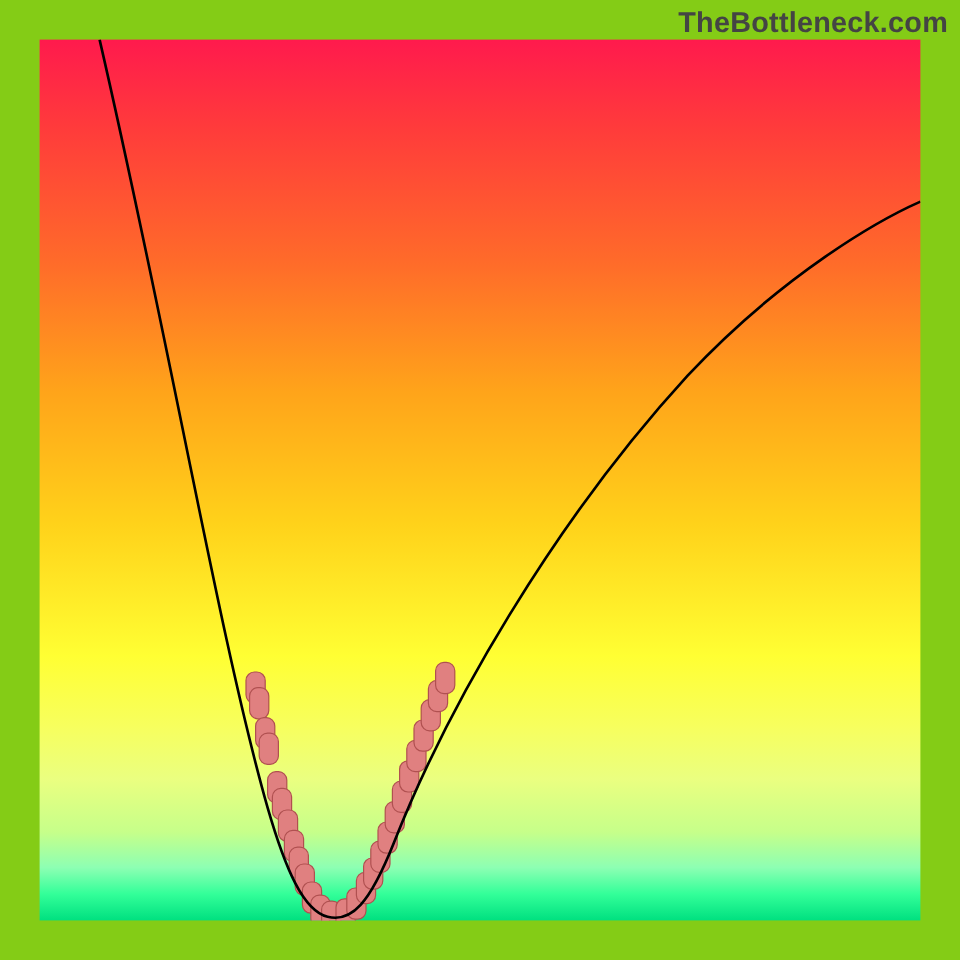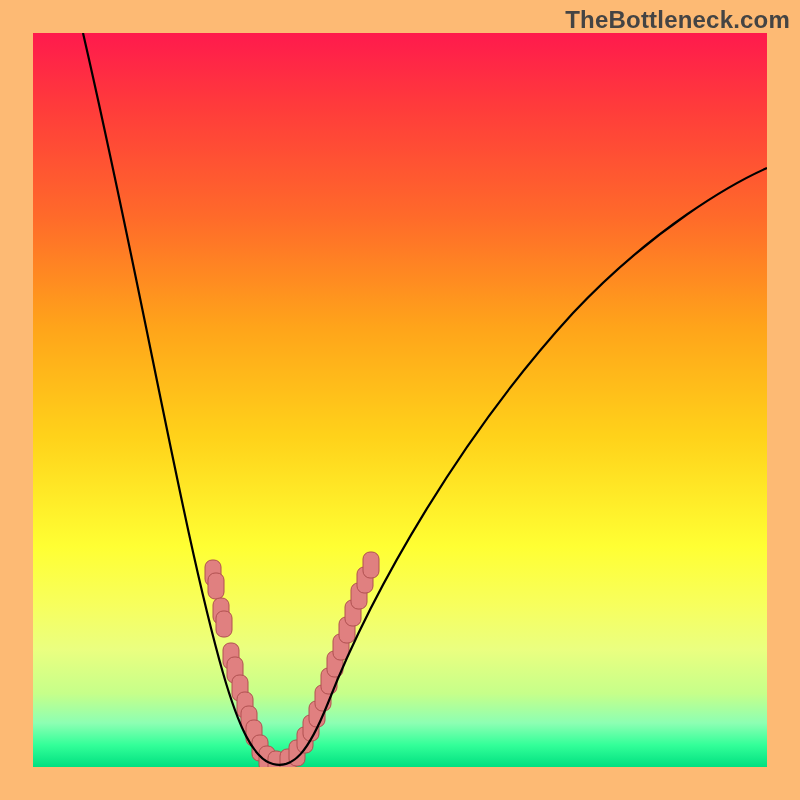--- a/index.html
+++ b/index.html
@@ -9,21 +9,21 @@
     height: 800px;
     background: #000;
     overflow: hidden;
   }
   .frame {
     position: absolute;
     top: 0;
     left: 0;
     width: 800px;
     height: 800px;
-    background: #fdba74;
+    background: #84cc16;
   }
   .plot-area {
     position: absolute;
     top: 33px;
     left: 33px;
     width: 734px;
     height: 734px;
     background: linear-gradient(to bottom,
       #ff1a4d 0%,
       #ff3b3b 10%,

